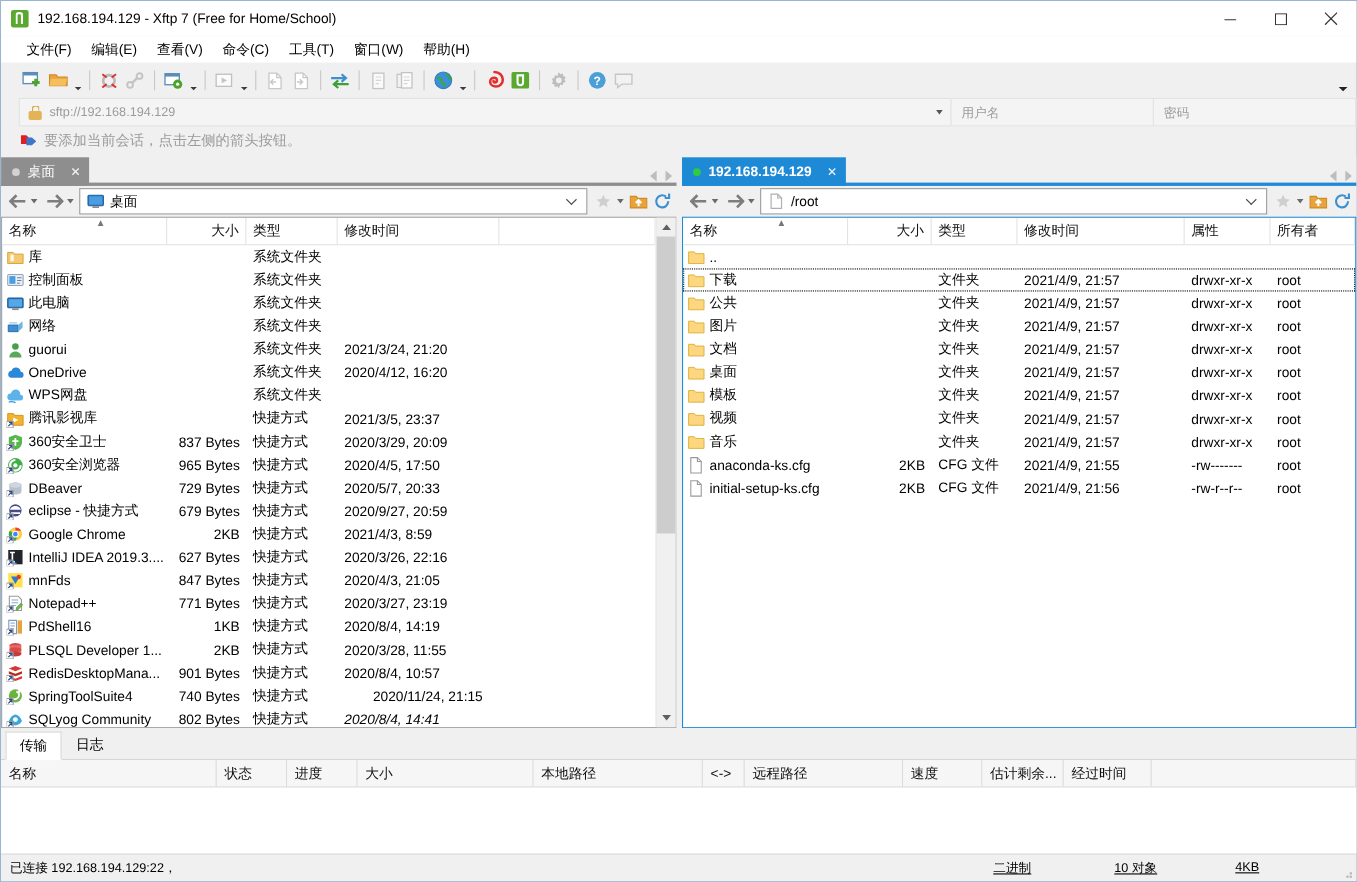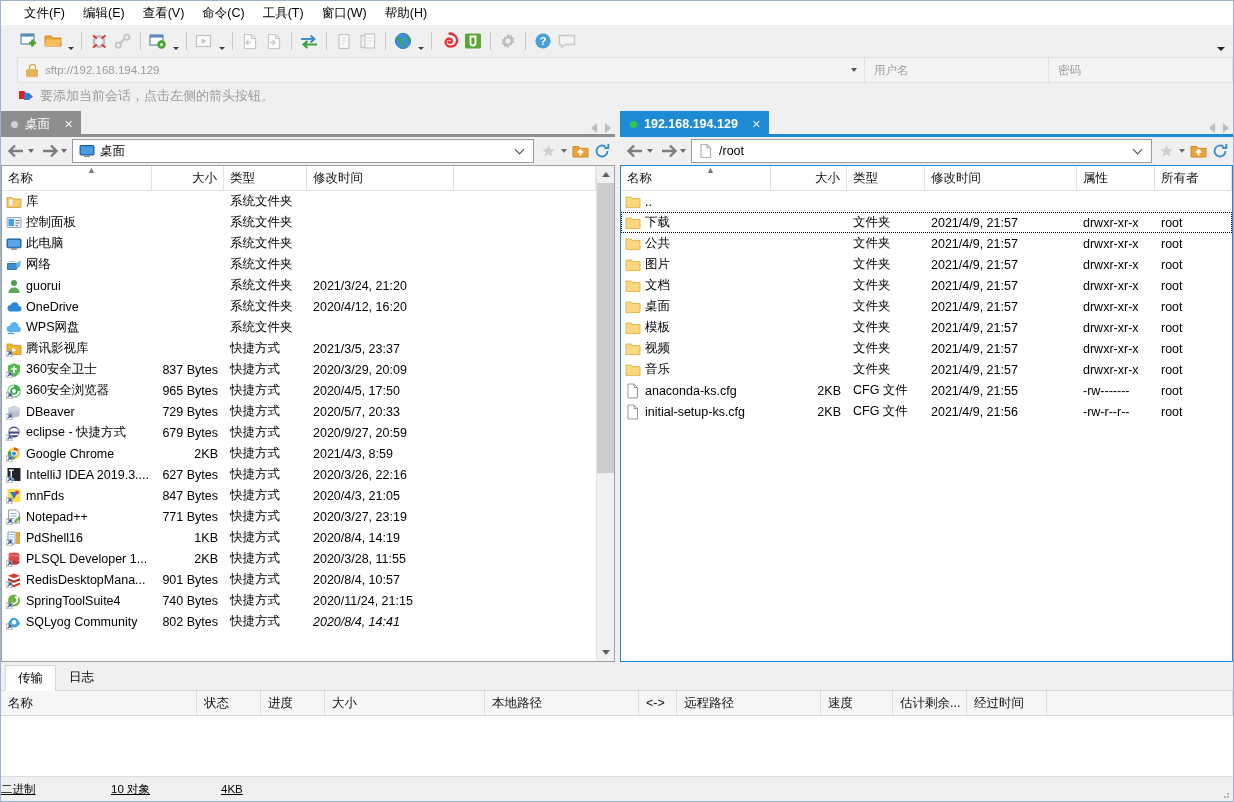--- a/index.html
+++ b/index.html
@@ -146,20 +146,42 @@
     border-top:1px solid #dcdcdc;font-size:11.5px;color:#000;flex:0 0 auto;position:relative;}
   .st-conn{padding-left:8px;flex:1 1 auto;white-space:nowrap;}
   .st-cell{width:110px;text-align:left;white-space:nowrap;text-decoration:underline;}
   .st-grip{position:absolute;right:3px;bottom:2px;width:10px;height:10px;}
 </style>
 </head>
 <body>
 
 <div class="app">
 
+  <div class="titlebar">
+    <div class="title-icon"></div>
+    <div class="title-text">192.168.194.129 - Xftp 7 (Free for Home/School)</div>
+    <div class="win-btns">
+      <div class="win-btn">
+        <svg width="11" height="11" viewBox="0 0 11 11">
+            <line x1="0" y1="6" x2="11" y2="6" stroke="#333" stroke-width="1"></line>
+          </svg>
+      </div>
+      <div class="win-btn">
+        <svg width="11" height="11" viewBox="0 0 11 11">
+            <rect x="0.5" y="0.5" width="10" height="10" fill="none" stroke="#333" stroke-width="1"></rect>
+          </svg>
+      </div>
+      <div class="win-btn">
+        <svg width="12" height="12" viewBox="0 0 12 12">
+            <line x1="0.5" y1="0.5" x2="11.5" y2="11.5" stroke="#333" stroke-width="1.1"></line>
+            <line x1="11.5" y1="0.5" x2="0.5" y2="11.5" stroke="#333" stroke-width="1.1"></line>
+          </svg>
+      </div>
+    </div>
+  </div>
 
   <div class="menubar">
     <div class="menu-item">文件(F)</div>
     <div class="menu-item">编辑(E)</div>
     <div class="menu-item">查看(V)</div>
     <div class="menu-item">命令(C)</div>
     <div class="menu-item">工具(T)</div>
     <div class="menu-item">窗口(W)</div>
     <div class="menu-item">帮助(H)</div>
   </div>
@@ -686,21 +708,21 @@
                       <circle cx="8" cy="7.6" r="6" fill="#6db33f"></circle>
                       <path d="M5 10c2.5 1.4 5.5.4 6.2-2.2.5-1.9-.6-3.4-2.4-4" fill="none" stroke="#fff" stroke-width="1.6"></path>
                       <circle cx="11.5" cy="3.6" r="1.3" fill="#fff"></circle>
                       <path d="M0 10h6v6H0z" fill="#fff" stroke="#8a8a8a" stroke-width="0.8"></path>
                       <path d="M1.6 14.4l3-3M2.2 11h2.7v2.7" fill="none" stroke="#2a4a8a" stroke-width="1.1"></path>
                     </svg></span>
                   <span>SpringToolSuite4</span>
                 </div>
                 <div class="c num" style="flex: 0 0 72px;">740 Bytes</div>
                 <div class="c" style="flex: 0 0 83px;">快捷方式</div>
-                <div class="c" style="flex: 0 0 147px;">2020/11/24, 21:15</div>
+                <div class="c" style="flex: 0 0 147px; margin-left: 26px;">2020/11/24, 21:15</div>
                 <div class="c" style="flex: 1 1 auto;"></div>
               </div>
               <div class="row">
                 <div class="c name" style="flex: 0 0 150px;">
                   <span class="ficon"><svg width="16" height="16" viewBox="0 0 16 16">
                       <path d="M2 9.5c1.5-4 4-6 6-6s4.5 2 6 6c-1.5 2.6-4 4-6 4s-4.5-1.4-6-4z" fill="#3ba7e0"></path>
                       <circle cx="8" cy="8.2" r="2.2" fill="#fff"></circle>
                       <path d="M0 10h6v6H0z" fill="#fff" stroke="#8a8a8a" stroke-width="0.8"></path>
                       <path d="M1.6 14.4l3-3M2.2 11h2.7v2.7" fill="none" stroke="#2a4a8a" stroke-width="1.1"></path>
                     </svg></span>
@@ -970,20 +992,21 @@
         <div class="bc" style="flex: 0 0 144px;">远程路径</div>
         <div class="bc" style="flex: 0 0 72px;">速度</div>
         <div class="bc" style="flex: 0 0 74px;">估计剩余...</div>
         <div class="bc" style="flex: 0 0 80px;">经过时间</div>
         <div class="bc" style="flex: 1 1 auto;"></div>
       </div>
     <div class="bbody"></div>
   </div>
 
   <div class="statusbar">
+    <div class="st-conn">已连接 192.168.194.129:22，</div>
     <div class="st-cell">二进制</div>
     <div class="st-cell">10 对象</div>
     <div class="st-cell">4KB</div>
     <div class="st-grip">
       <svg width="10" height="10" viewBox="0 0 10 10">
         <g fill="#b5b5b5">
             <rect x="7" y="7" width="2" height="2"></rect>
             <rect x="4" y="7" width="2" height="2"></rect>
             <rect x="7" y="4" width="2" height="2"></rect>
           </g>

